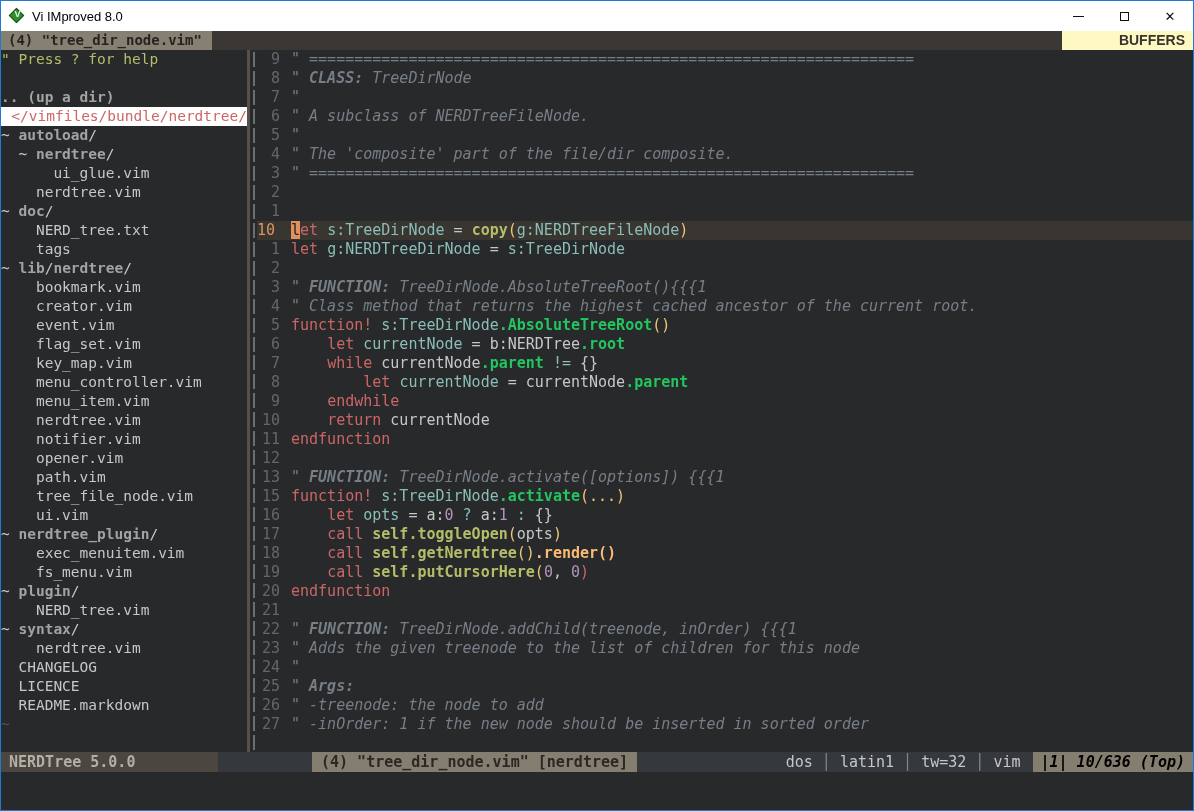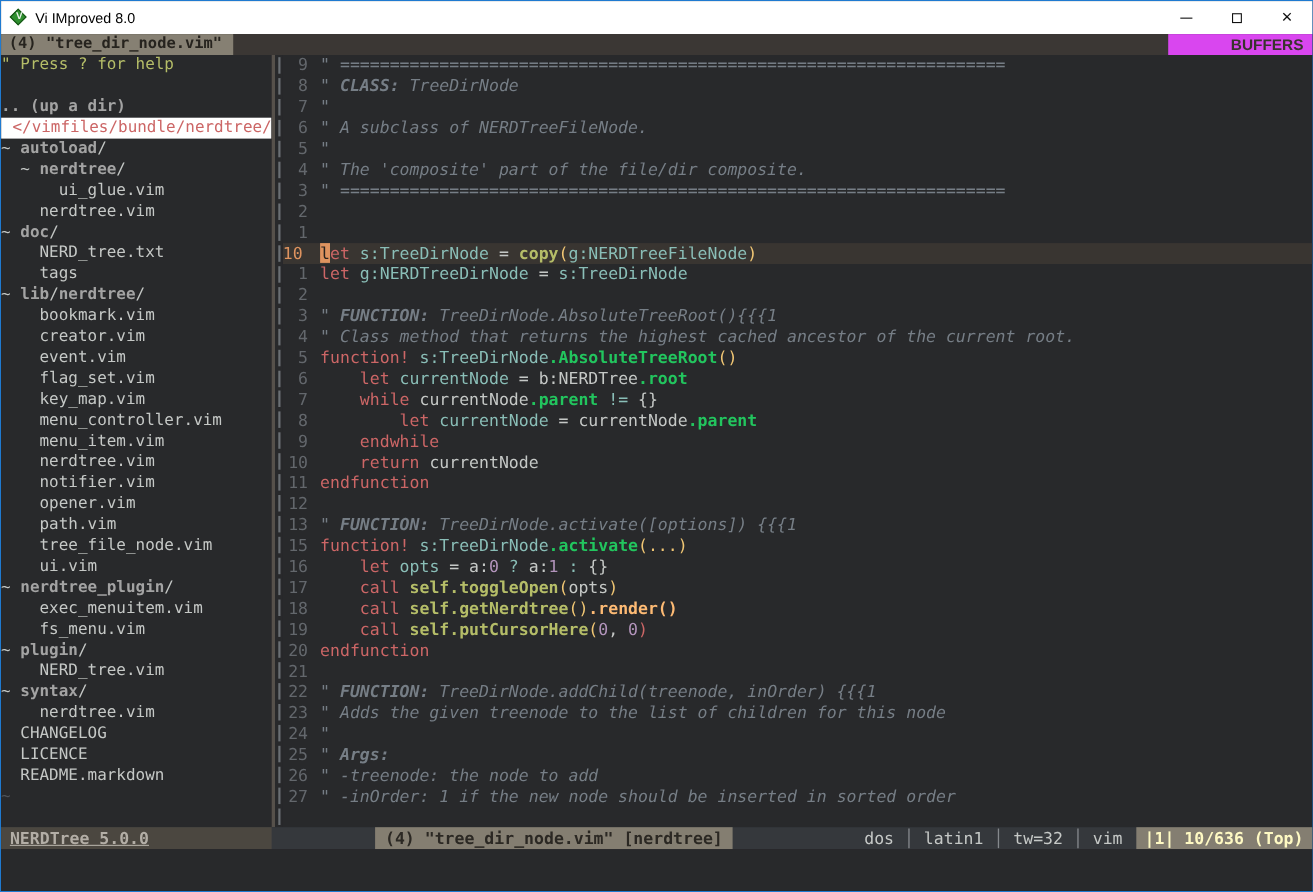--- a/index.html
+++ b/index.html
@@ -16,21 +16,21 @@
   .win-controls { margin-left:auto; display:flex; height:100%; }
   .win-btn { width:46px; height:100%; display:flex; align-items:center; justify-content:center; color:#111; }
   .glyph-min { width:11px; height:1px; background:#111; display:inline-block; }
   .glyph-max { width:9px; height:9px; border:1px solid #111; display:inline-block; }
   .glyph-close { font:13px "DejaVu Sans", sans-serif; color:#111; }
 
   
   .tabline { height:19px; background:#3b3734; display:flex; flex:0 0 auto; font-size:14px; line-height:19px; white-space:pre; }
   .tab-active { background:#868073; color:#26231e; font-weight:bold; padding:0 10px 0 7px; }
   .tabline-fill { flex:1; }
-  .tab-buffers { background:#d946ef; color:#38332d; font-weight:bold; width:131px; text-align:right; padding-right:8px; font-family:"Liberation Sans",sans-serif; font-size:14px; }
+  .tab-buffers { background:#fef9c3; color:#38332d; font-weight:bold; width:131px; text-align:right; padding-right:8px; font-family:"Liberation Sans",sans-serif; font-size:14px; }
 
   
   .content { height:702px; display:flex; flex:0 0 auto; }
   .tree { width:246px; background:#28292b; font-size:14.5px; overflow:hidden; }
   .trow { height:19px; line-height:19px; white-space:pre; }
   .trow.hl { background:#ffffff;text-align:right; }
 
   .vsep { width:10px; background:#28292b; border-left:3px solid #56514b; display:flex; flex-direction:column; }
   .vcell { height:19px; display:flex; align-items:center; justify-content:center; }
   .vbar { width:2px; height:15px; background:#6a6f74; }
@@ -55,27 +55,27 @@
   .tok-c   { color:#767e86; font-style:italic; }
   .tok-cb  { color:#767e86; font-style:italic; font-weight:bold; }
   .tok-cur { background:#de935f; color:#28231e; }
   .tok-g   { color:#b5bd68; }
   .tok-yb  { color:#a3a3a3; font-weight:bold; }
   .tok-root{ color:#cc6666; }
   .tok-tilde{ color:#4e5359; }
 
   
   .statusline { height:20px; flex:0 0 auto; display:flex; font-size:15px; line-height:20px; white-space:pre; background:#35383c; }
-  .sl-left { width:246px; background:#4b4740; color:#b3aea6; font-weight:bold; padding-left:8px; flex:0 0 auto;text-decoration:underline; }
+  .sl-left { width:217px; background:#4b4740; color:#b3aea6; font-weight:bold; padding-left:8px; flex:0 0 auto; }
   .sl-gap1 { width:94px; flex:0 0 auto; }
   .sl-center { background:#847e71; color:#2b2823; font-weight:bold; padding:0 9px; flex:0 0 auto; }
   .sl-spring { flex:1; }
   .sl-info { color:#c5c8c6; padding-right:12px; }
   .sl-info .sep { color:#85898d; }
-  .sl-pos { background:#847e71; color:#fef9c3; font-weight:bold; padding:0 8px; flex:0 0 auto; }
+  .sl-pos { background:#847e71; color:#000000; font-weight:bold; padding:0 8px; flex:0 0 auto;font-style:italic; }
 
   .cmdline { flex:1; background:#28292b; }
 </style>
 </head>
 <body>
 
 <div class="window">
 
   <div class="titlebar">
     <span class="title-icon">

